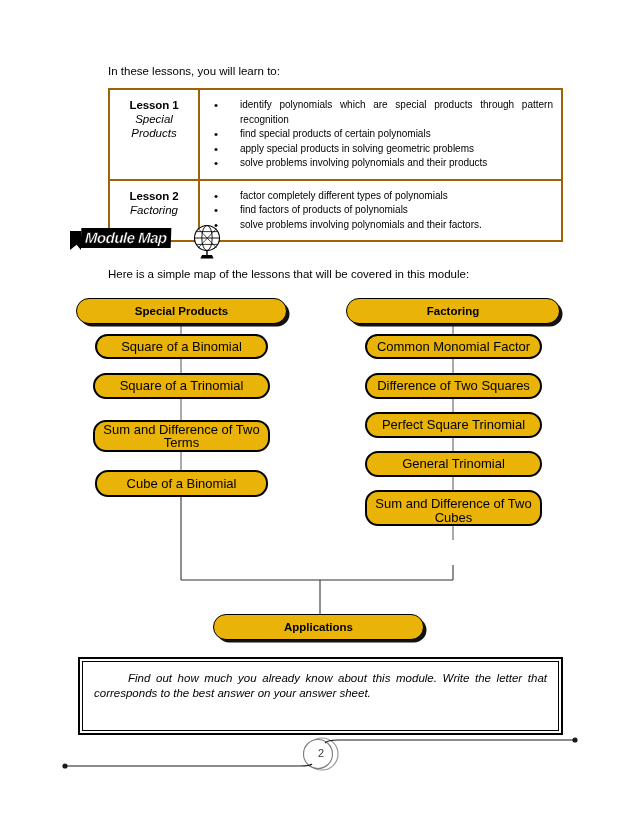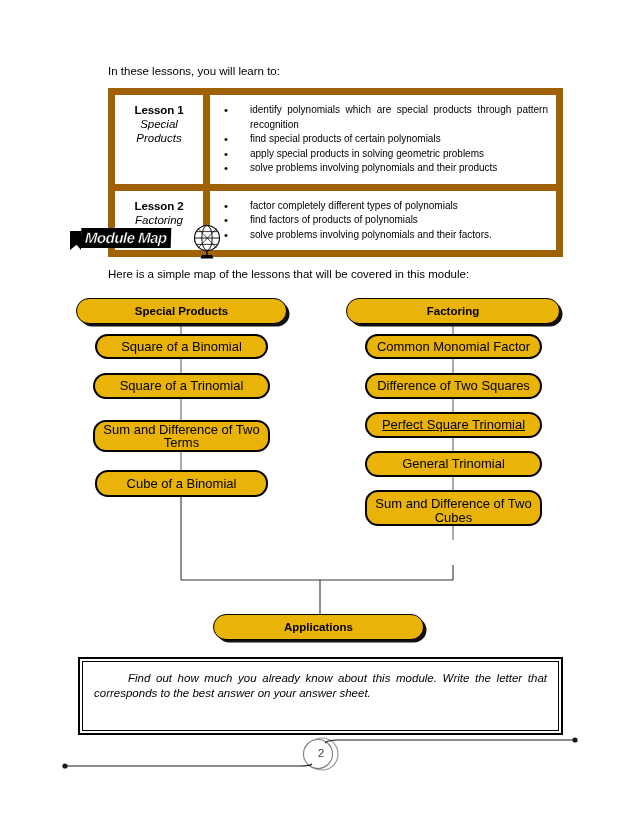--- a/index.html
+++ b/index.html
@@ -36,21 +36,21 @@
   
   .lessons-table {
     position: absolute;
     left: 108px;
     top: 88px;
     width: 455px;
     border-collapse: collapse;
     table-layout: fixed;
   }
   .lessons-table td {
-    border: 7px solid #a16207;
+    border: 2px solid #a16207;
     vertical-align: top;
     padding: 8px;
   }
   .lesson-label-cell {
     width: 72px;
     text-align: center;
     padding: 4px 2px 5px 2px;
   }
   .lesson-title {
     font-size: 11.5px;
@@ -342,21 +342,21 @@
 
     <div class="node header" style="left:346px; top:298px; width:214px; height:26px;">
       <span class="node-label">Factoring</span>
     </div>
     <div class="node sub" style="left:365px; top:334px; width:177px; height:25px;">
       <span class="node-label">Common Monomial Factor</span>
     </div>
     <div class="node sub" style="left:365px; top:373px; width:177px; height:26px;">
       <span class="node-label">Difference of Two Squares</span>
     </div>
-    <div class="node sub" style="left:365px; top:412px; width:177px; height:26px;text-decoration:underline;">
+    <div class="node sub" style="left:365px; top:412px; width:177px; height:26px;">
       <span class="node-label">Perfect Square Trinomial</span>
     </div>
     <div class="node sub" style="left:365px; top:451px; width:177px; height:26px;">
       <span class="node-label">General Trinomial</span>
     </div>
     <div class="node sub" style="left:365px; top:490px; width:177px; height:36px;align-items:flex-end;">
       <span class="node-label">Sum and Difference of Two Cubes</span>
     </div>
 
     <div class="node header" style="left:213px; top:614px; width:211px; height:26px;">

